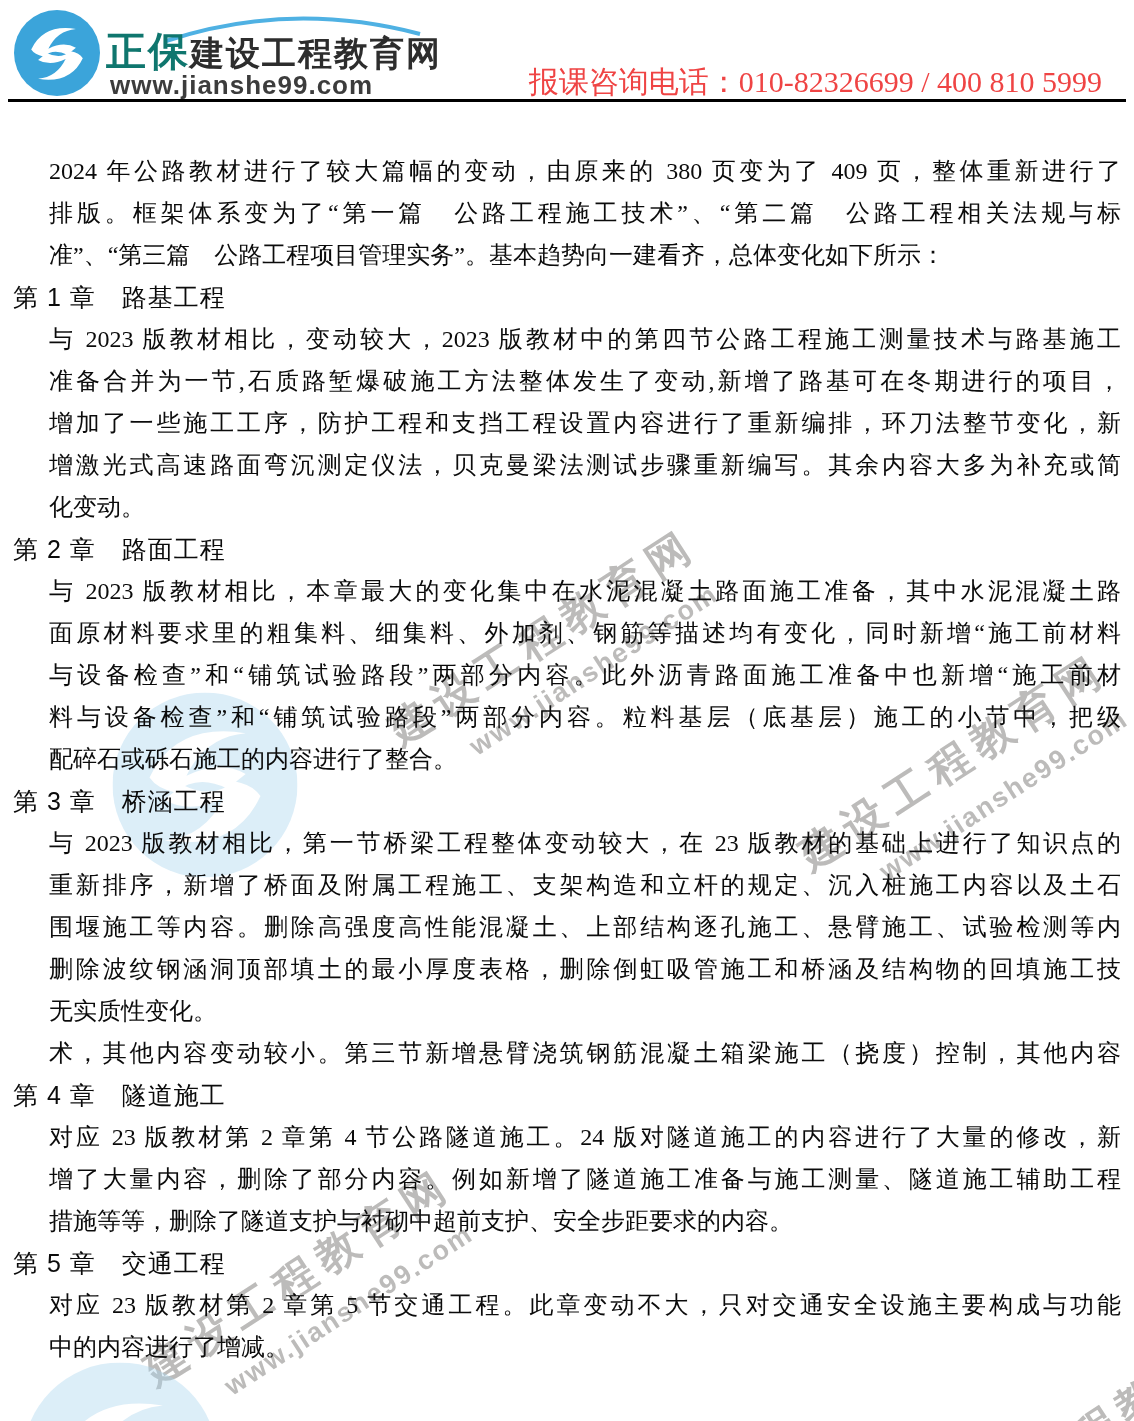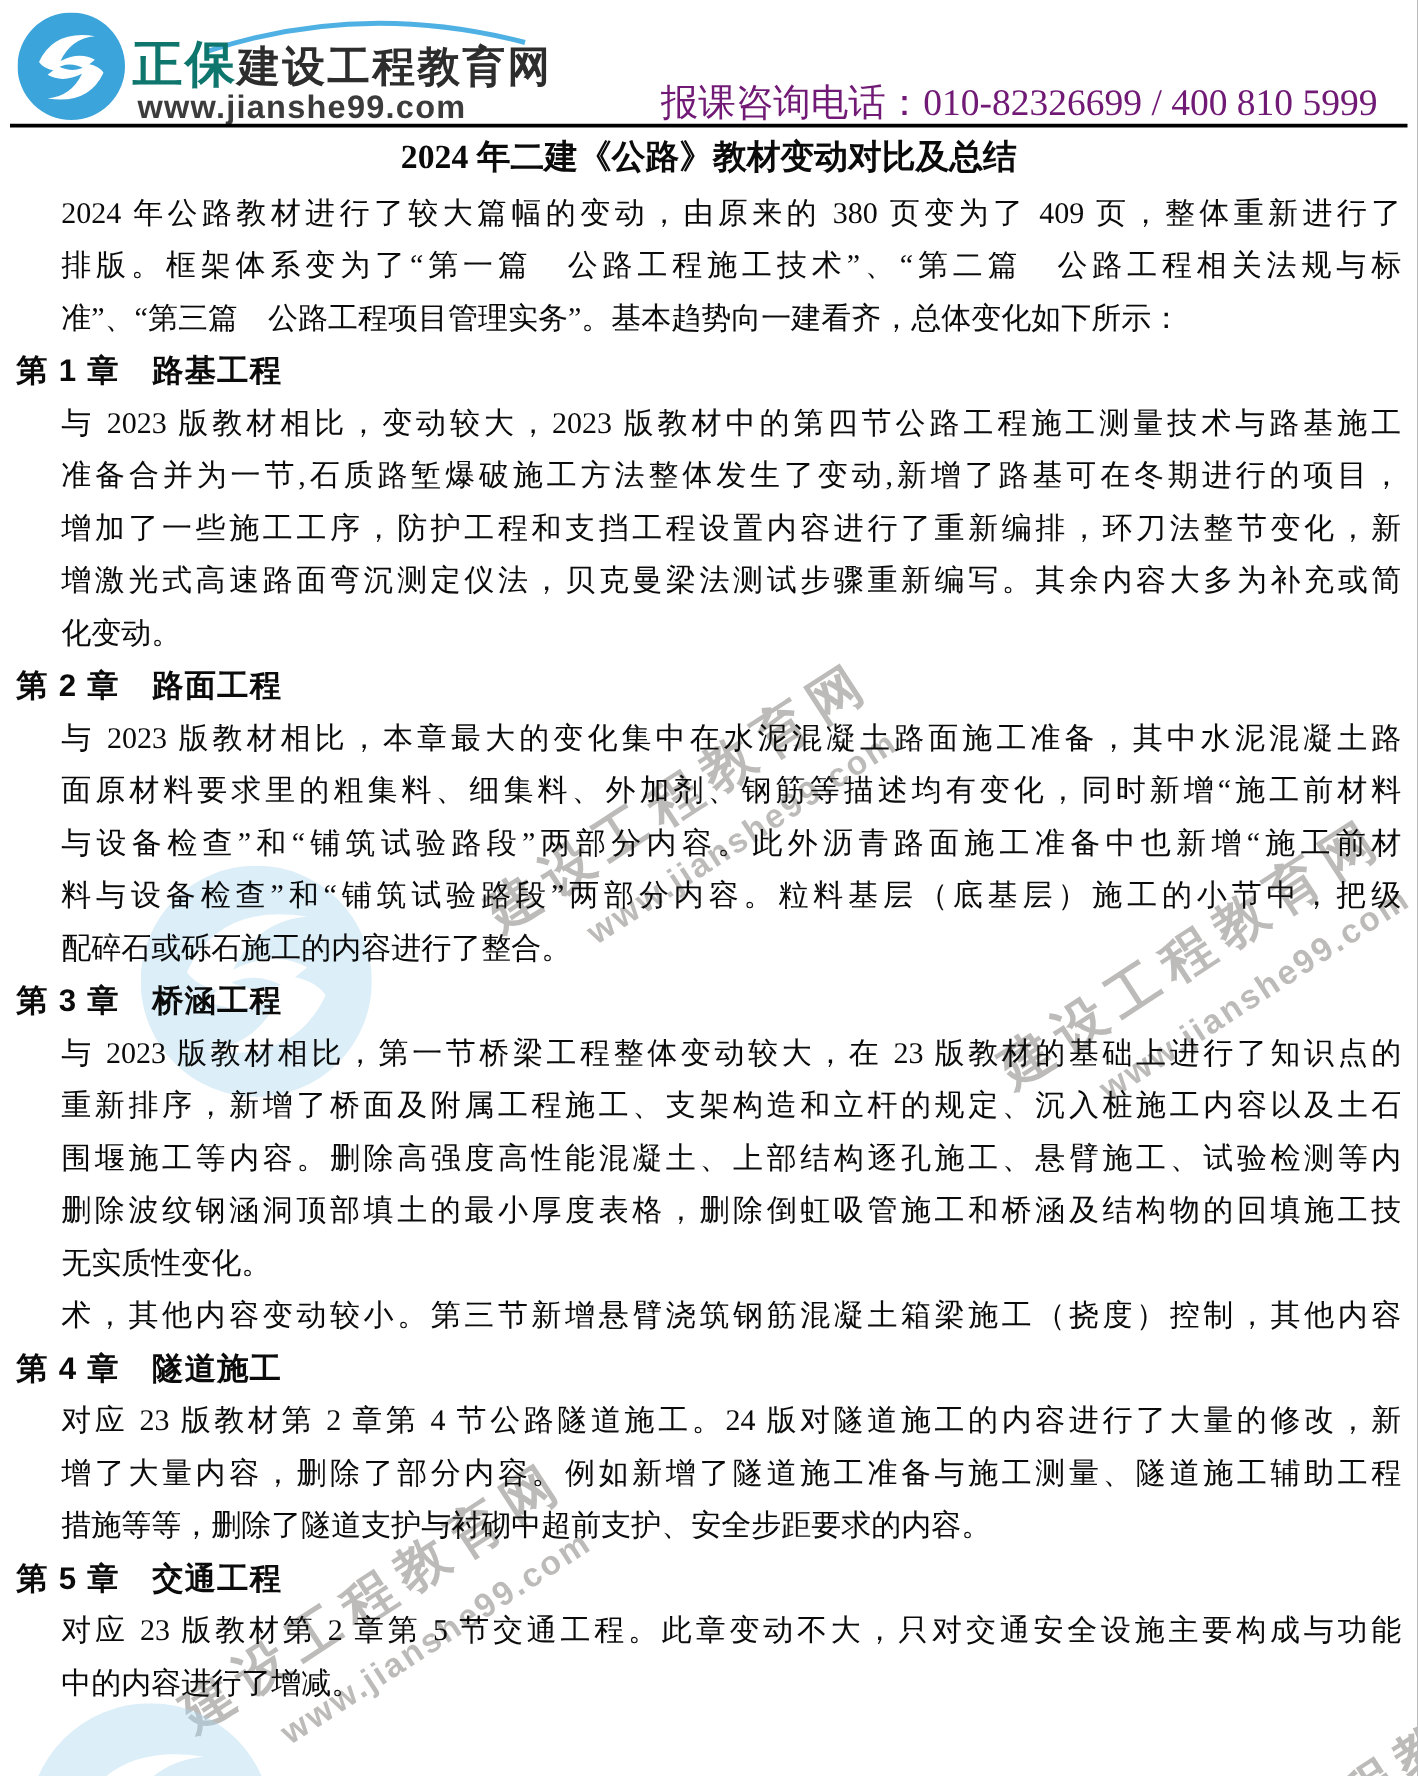--- a/index.html
+++ b/index.html
@@ -34,39 +34,39 @@
   .logo { position:absolute; left:14px; top:8px; height:90px; }
   .logo-circle { position:absolute; left:0; top:2px; }
   .brand-row { position:absolute; left:92px; top:16px; white-space:nowrap;
                font-family:"Liberation Sans","DejaVu Sans",sans-serif; font-weight:bold; }
   .brand-blue { font-size:40px; color:#0f766e; letter-spacing:2px; }
   .brand-dark { font-size:34px; color:#2d2d2d; letter-spacing:2px; }
   .logo-url  { position:absolute; left:96px; top:62px; font-size:26px; font-weight:bold;
                color:#3c3c3c; letter-spacing:1px;
                font-family:"Liberation Sans","DejaVu Sans",sans-serif; }
   .logo-arc  { position:absolute; left:148px; top:0px; }
-  .phone { position:absolute; right:32px; top:62px; font-size:30px; color:#701a75;
+  .phone { position:absolute; right:32px; top:62px; font-size:30px; color:#ef4444;
            white-space:nowrap; }
   .divider { position:absolute; left:8px; right:8px; top:99px; height:3px; background:#000; }
 
   
   .doc-title {
     position:absolute; left:0; top:107px; width:100%; text-align:center;
     font-size:27px; font-weight:bold; z-index:1;
   }
   .doc-body {
     position:absolute; left:13px; right:13px; top:150px; z-index:1;
   }
   .tline {
     font-size:24px; line-height:42px;
     text-align:justify; text-align-last:justify;margin-left:36px;
   }
   .tline.last { text-align:justify; text-align-last:left; }
   .sec-heading {
-    font-size:25px; line-height:42px; font-weight:bold;
+    font-size:25px; line-height:42px; font-weight:normal;
     font-family:"Liberation Sans","DejaVu Sans",sans-serif;
     text-align:left; letter-spacing:1px;
   }
 </style>
 </head>
 <body>
 
 <div class="page">
 
   <div class="wm-layer" id="wm-layer">
@@ -110,21 +110,20 @@
       </svg>
       <div class="brand-row">
         <span class="brand-blue">正保</span><span class="brand-dark">建设工程教育网</span>
       </div>
       <div class="logo-url">www.jianshe99.com</div>
     </div>
     <div class="phone">报课咨询电话：010-82326699 / 400 810 5999</div>
     <div class="divider"></div>
   </div>
 
-  <div class="doc-title">2024 年二建《公路》教材变动对比及总结</div>
 
   <div class="doc-body" id="doc-body">
       <div class="tline">2024 年公路教材进行了较大篇幅的变动，由原来的 380 页变为了 409 页，整体重新进行了</div>
       <div class="tline">排版。框架体系变为了“第一篇　公路工程施工技术”、“第二篇　公路工程相关法规与标</div>
       <div class="tline last">准”、“第三篇　公路工程项目管理实务”。基本趋势向一建看齐，总体变化如下所示：</div>
       <div class="sec-heading">第 1 章　路基工程</div>
       <div class="tline">与 2023 版教材相比，变动较大，2023 版教材中的第四节公路工程施工测量技术与路基施工</div>
       <div class="tline">准备合并为一节,石质路堑爆破施工方法整体发生了变动,新增了路基可在冬期进行的项目，</div>
       <div class="tline">增加了一些施工工序，防护工程和支挡工程设置内容进行了重新编排，环刀法整节变化，新</div>
       <div class="tline">增激光式高速路面弯沉测定仪法，贝克曼梁法测试步骤重新编写。其余内容大多为补充或简</div>

